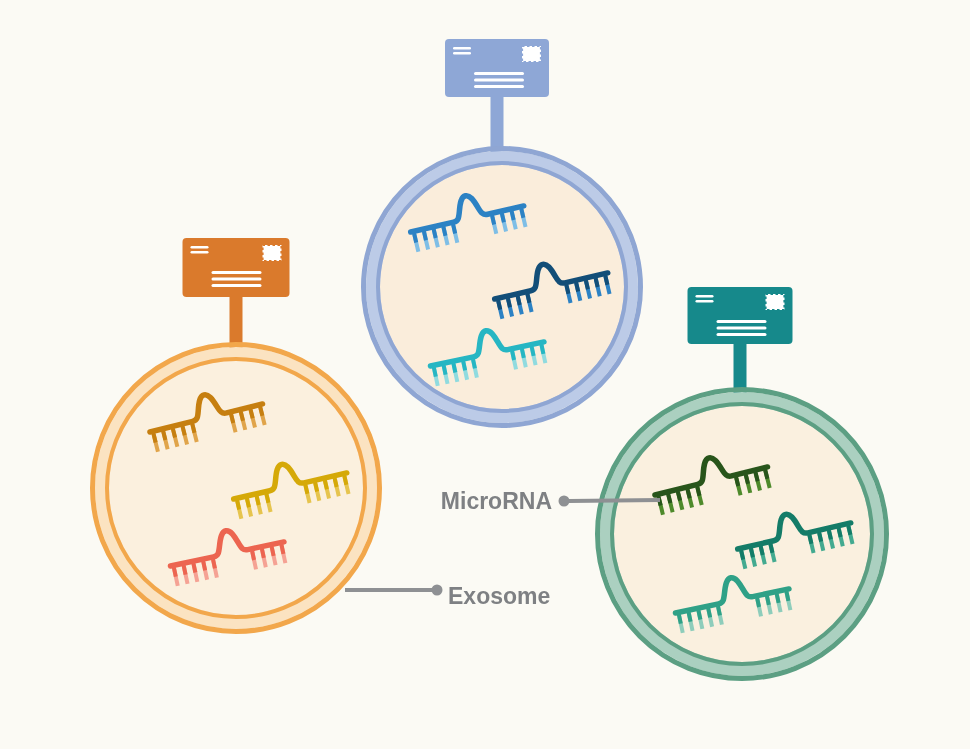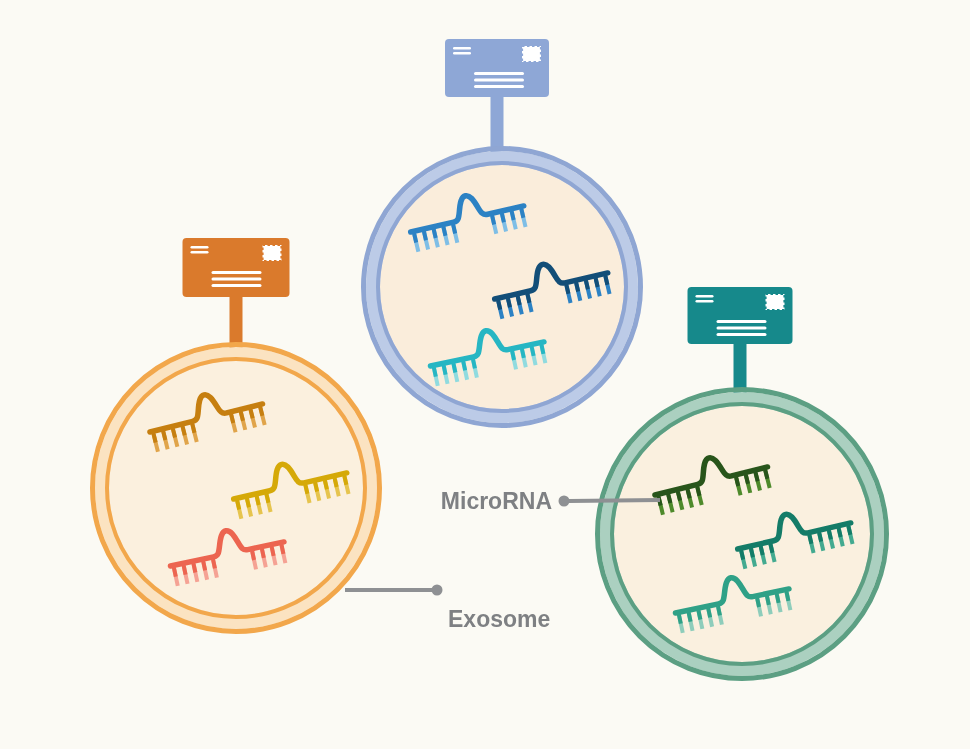--- a/index.html
+++ b/index.html
@@ -267,14 +267,14 @@
           <line x1="113" y1="2" x2="113" y2="11.5" stroke="#2FA187" stroke-width="4"></line>
           <path d="M0 0 H44 C49 0 50 -3 52 -9 C54.5 -17 57 -23 61.5 -23 C66 -23 68.5 -17 71 -9 C73 -3 74 0 79 0 H116" fill="none" stroke="#2FA187" stroke-width="5.5" stroke-linecap="round" stroke-linejoin="round"></path>
         </g>
       </g>
       <line x1="569" y1="501" x2="660" y2="500" stroke="#8E9093" stroke-width="4"></line>
       <circle cx="564" cy="501" r="5.5" fill="#8E9093"></circle>
       <line x1="345" y1="590" x2="432" y2="590" stroke="#8E9093" stroke-width="4"></line>
       <circle cx="437" cy="590" r="5.5" fill="#8E9093"></circle>
     </svg>
   <div class="label" id="label-microrna" style="color: rgb(126, 128, 131); font-size: 23px; top: 489.5px; left: 552px; transform: translateX(-100%);">MicroRNA</div>
-  <div class="label" id="label-exosome" style="color: rgb(126, 128, 131); font-size: 23px; top: 608px; left: 448px;">Exosome</div>
+  <div class="label" id="label-exosome" style="color: rgb(126, 128, 131); font-size: 23px; top: 585px; left: 448px;">Exosome</div>
 </div>
 
 </body></html>

